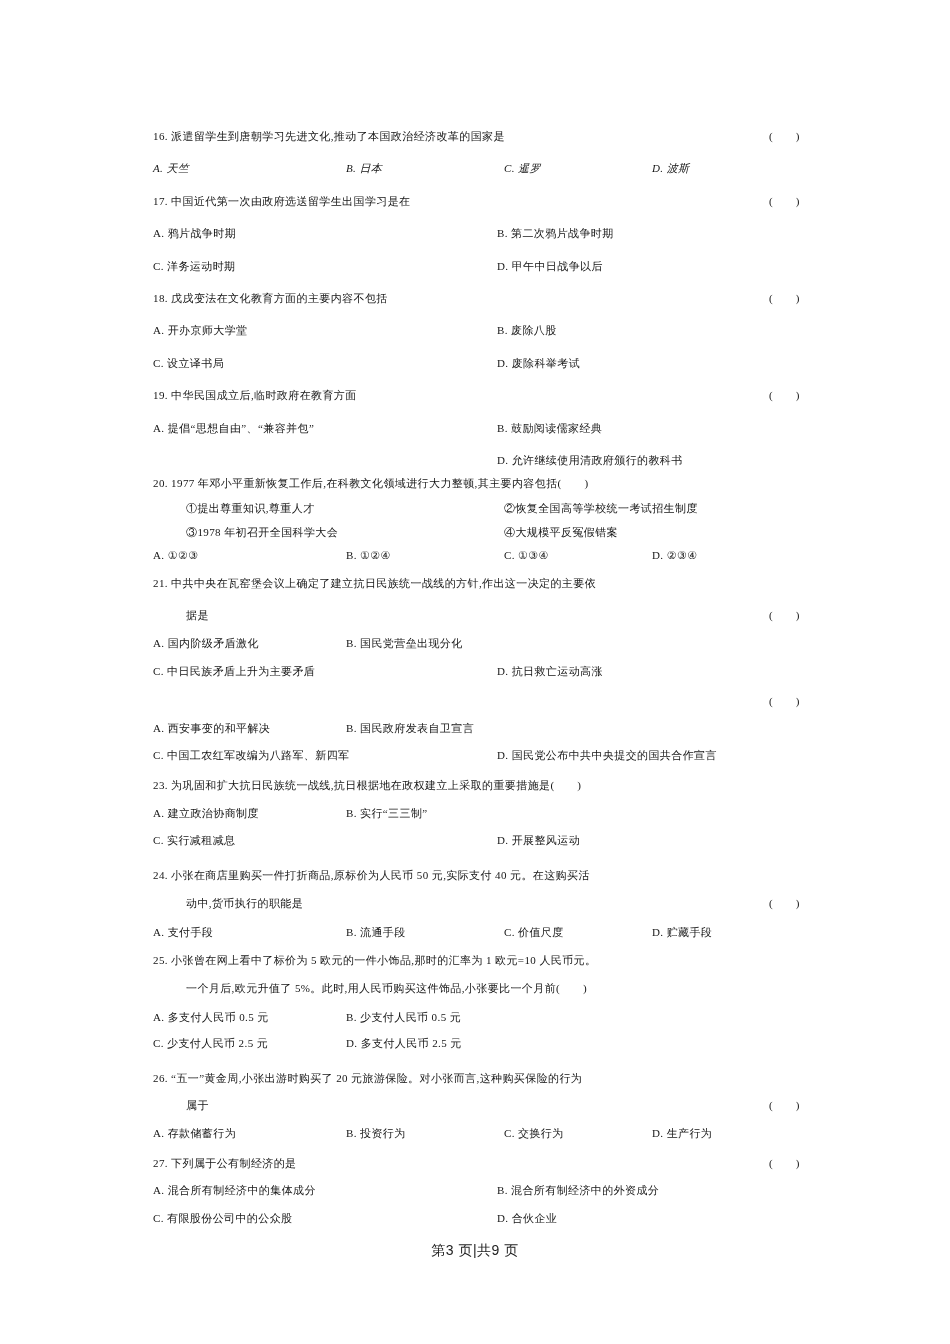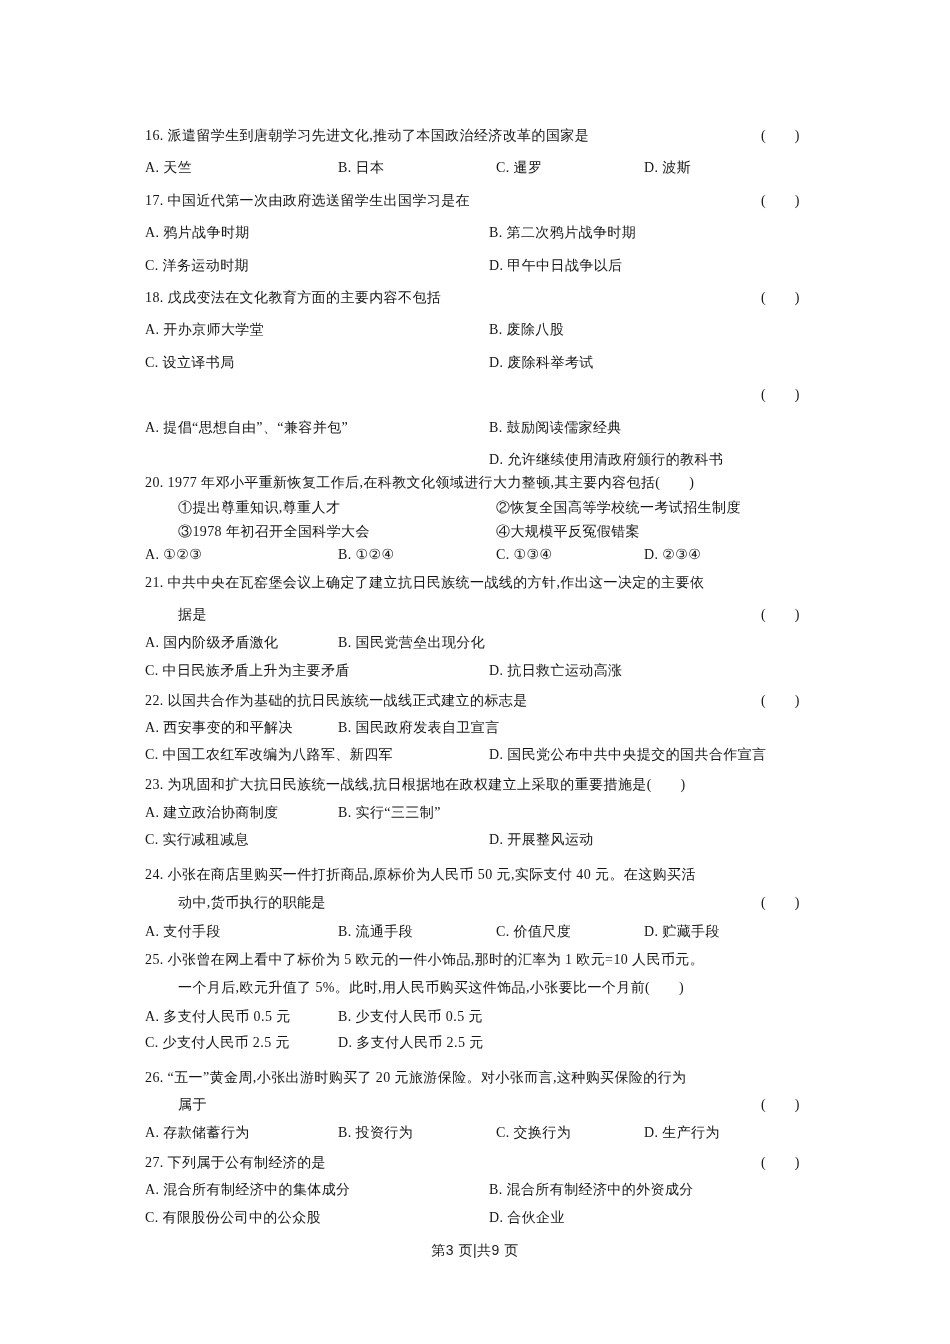--- a/index.html
+++ b/index.html
@@ -11,24 +11,24 @@
     position: relative;
     width: 950px;
     height: 1344px;
     background: #ffffff;
     color: #151515;
     font-family: "Liberation Serif", "DejaVu Serif", serif;
     overflow: hidden;
   }
   .row {
     position: absolute;
-    left: 8px;
+    left: 16px;
     width: 847px;
     height: 26px;
-    font-size: 14px;
+    font-size: 11px;
     line-height: 24px;
     white-space: nowrap;
   }
   .cell {
     position: absolute;
     top: 0;
     white-space: pre;
     letter-spacing: 0.4px;
   }
   
@@ -55,21 +55,21 @@
 </head>
 <body>
 
 <div class="page" style="background: rgb(255, 255, 255); color: rgb(21, 21, 21);">
   <div class="footer">第3 页|共9 页</div>
 <div>
       <div class="row" style="top: 124px;">
         <span class="cell col-q">16. 派遣留学生到唐朝学习先进文化,推动了本国政治经济改革的国家是</span>
         <span class="cell col-bracket">(　　)</span>
       </div>
-      <div class="row" style="top: 156px;">
+      <div class="row" style="top: 156px; font-style: italic;">
         <span class="cell col-q">A. 天竺</span>
         <span class="cell col-b4">B. 日本</span>
         <span class="cell col-c4">C. 暹罗</span>
         <span class="cell col-d4">D. 波斯</span>
       </div>
     </div>
     <div>
       <div class="row" style="top: 189px;">
         <span class="cell col-q">17. 中国近代第一次由政府选送留学生出国学习是在</span>
         <span class="cell col-bracket">(　　)</span>
@@ -92,20 +92,21 @@
         <span class="cell col-q">A. 开办京师大学堂</span>
         <span class="cell col-mid">B. 废除八股</span>
       </div>
       <div class="row" style="top: 351px;">
         <span class="cell col-q">C. 设立译书局</span>
         <span class="cell col-mid">D. 废除科举考试</span>
       </div>
     </div>
     <div>
       <div class="row" style="top: 383px;">
+        <span class="cell col-q">19. 中华民国成立后,临时政府在教育方面</span>
         <span class="cell col-bracket">(　　)</span>
       </div>
       <div class="row" style="top: 416px;">
         <span class="cell col-q">A. 提倡“思想自由”、“兼容并包”</span>
         <span class="cell col-mid">B. 鼓励阅读儒家经典</span>
       </div>
       <div class="row" style="top: 448px;">
         <span class="cell col-mid">D. 允许继续使用清政府颁行的教科书</span>
       </div>
     </div>
@@ -140,21 +141,20 @@
         <span class="cell col-q">A. 国内阶级矛盾激化</span>
         <span class="cell col-b4">B. 国民党营垒出现分化</span>
       </div>
       <div class="row" style="top: 659px;">
         <span class="cell col-q">C. 中日民族矛盾上升为主要矛盾</span>
         <span class="cell col-mid">D. 抗日救亡运动高涨</span>
       </div>
     </div>
     <div>
       <div class="row" style="top: 689px;">
-        <span class="cell col-q">22. 以国共合作为基础的抗日民族统一战线正式建立的标志是</span>
         <span class="cell col-bracket">(　　)</span>
       </div>
       <div class="row" style="top: 716px;">
         <span class="cell col-q">A. 西安事变的和平解决</span>
         <span class="cell col-b4">B. 国民政府发表自卫宣言</span>
       </div>
       <div class="row" style="top: 743px;">
         <span class="cell col-q">C. 中国工农红军改编为八路军、新四军</span>
         <span class="cell col-mid">D. 国民党公布中共中央提交的国共合作宣言</span>
       </div>

